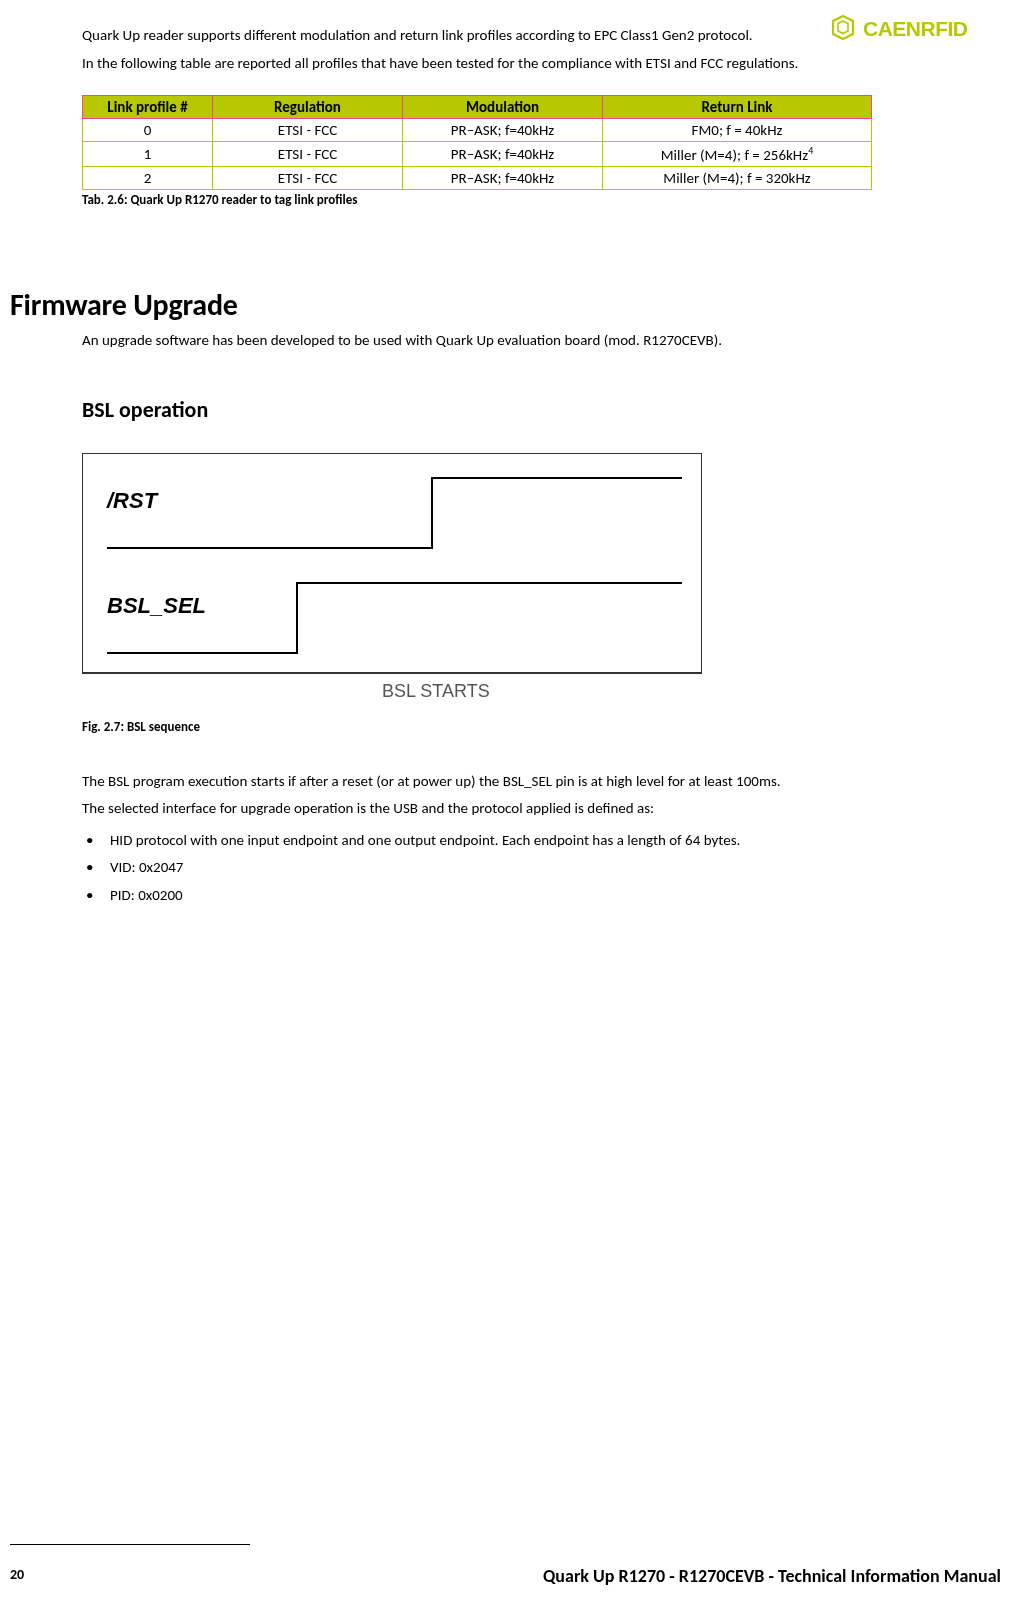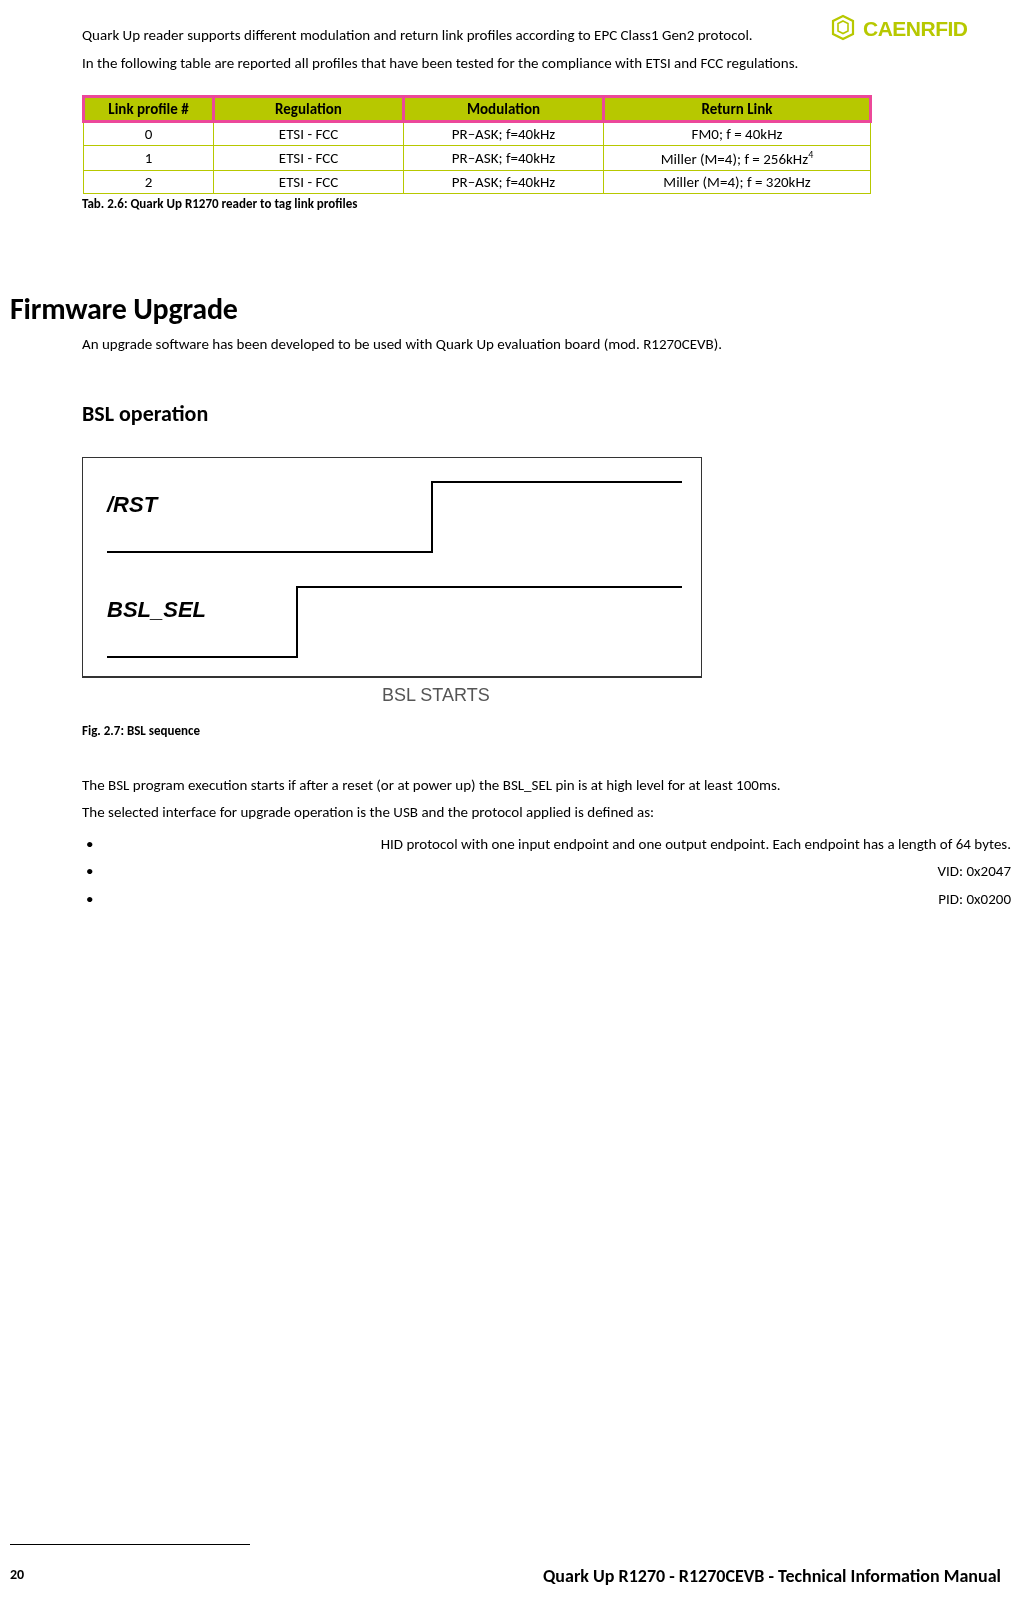--- a/index.html
+++ b/index.html
@@ -43,21 +43,21 @@
   table.profiles {
     margin: 22px 0 2px 72px;
     border-collapse: collapse;
     width: 790px;
     font-size: 15px;
   }
   table.profiles th {
     background: #b7c800;
     color: #000;
     font-weight: 700;
-    border: 3px solid #ec4899;
+    border: 1px solid #ec4899;
     padding: 2px 6px;
     text-align: center;
   }
   table.profiles td {
     border: 1px solid #b7c800;
     padding: 2px 6px;
     text-align: center;
     background: #fff;
   }
   .tab-caption {
@@ -80,21 +80,20 @@
     font-weight: 700;
   }
   ul.bullets {
     margin: 8px 0 8px 72px;
     list-style: none;
   }
   ul.bullets li {
     position: relative;
     padding: 4px 0 4px 28px;
     line-height: 1.3;
-    text-align: right;
   }
   ul.bullets li::before {
     content: "•";
     position: absolute;
     left: 4px;
     top: 4px;
   }
   .footnote-rule {
     width: 240px;
     border: none;

